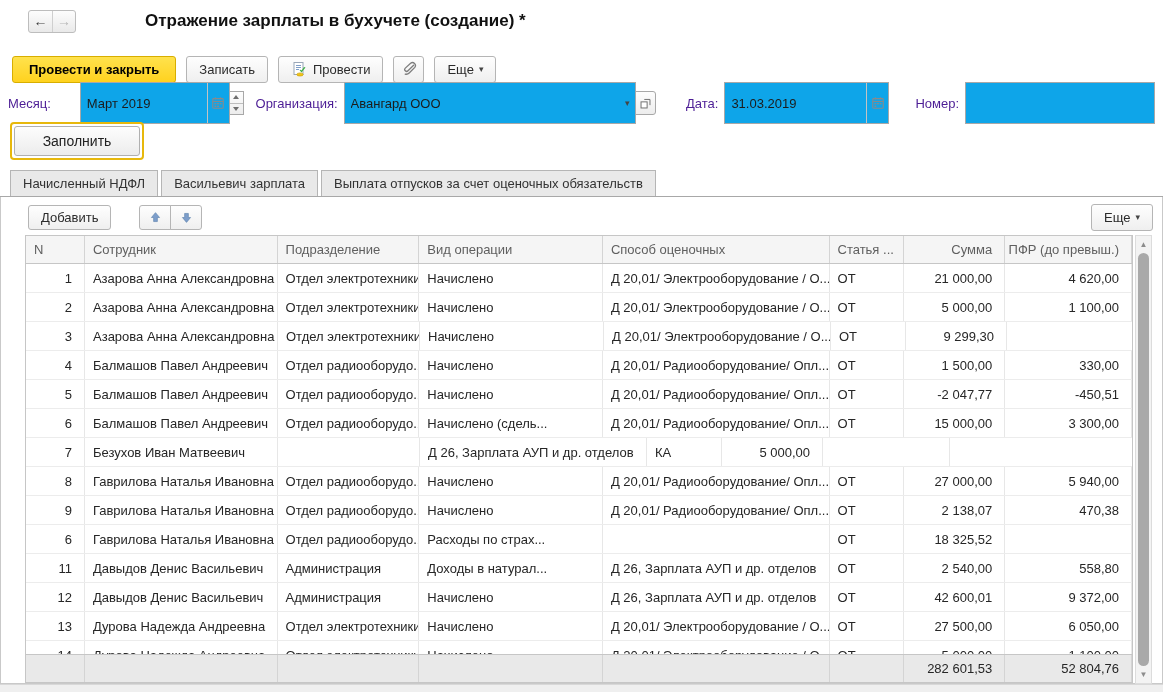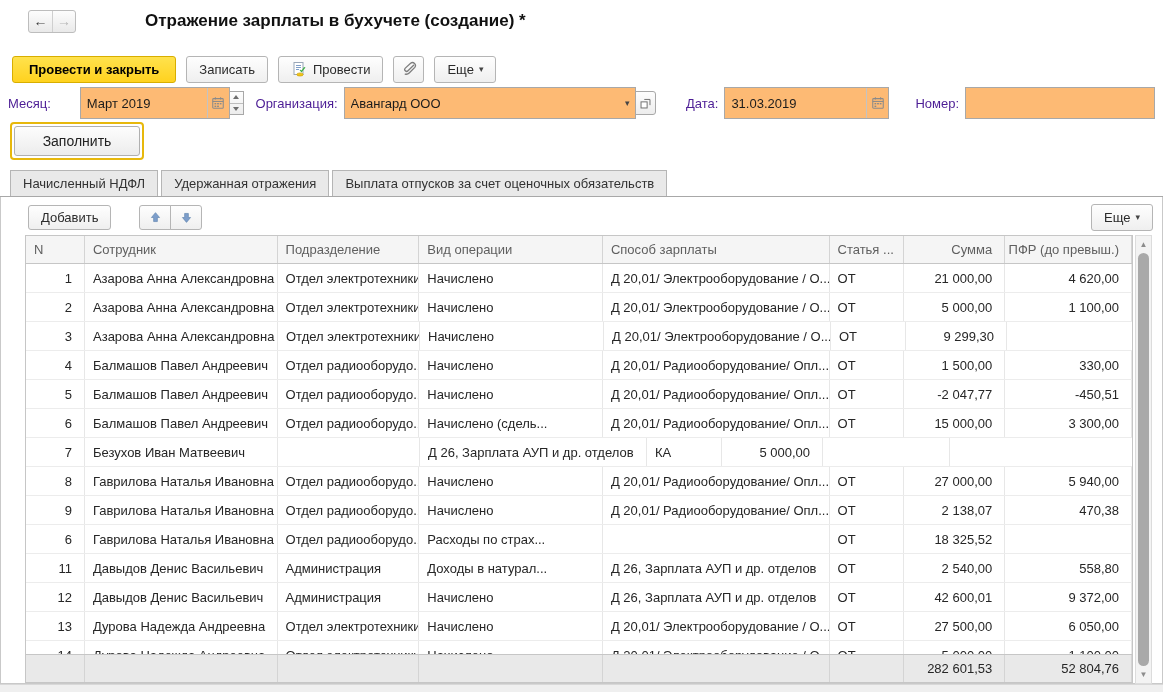--- a/index.html
+++ b/index.html
@@ -22,21 +22,21 @@
   .btn.primary { background:linear-gradient(#ffe24d,#ffd21f); border-color:#d8ae00; font-weight:bold; color:#000; padding:0 16px; }
   .btn .icon16 { width:16px; height:16px; margin-right:6px; }
   .btn.iconbtn { width:31px; justify-content:center; padding:0; margin-left:10px; }
   .more-btn { margin-left:auto; margin-right:6px; }
   .caret { font-size:9px; color:#444; margin-left:5px; }
 
   
   .formrow { position:absolute; left:0; right:0; top:90px; height:26px; display:flex; align-items:center; padding-left:8px; }
   .flabel { color:#4c1d95; }
   .lab-month { width:90px; }
-  .field { display:flex; align-items:stretch; height:32px; background:#fdba74; border:1px solid #a8a8a8; }
+  .field { display:flex; align-items:stretch; height:42px; background:#0ea5e9; border:1px solid #a8a8a8; }
   .field input { border:none; outline:none; padding:0 6px; font:13px "Liberation Sans","DejaVu Sans",sans-serif; flex:1; min-width:0; color:#1c1c1c; background:transparent; }
   .fseg { width:22px; display:flex; align-items:center; justify-content:center; border-left:1px solid #c3c3c3; cursor:default; }
   .fseg.noline { border-left:none; width:20px; }
   .spinner { width:18px; height:24px; margin-left:-1px; border:1px solid #a8a8a8; display:flex; flex-direction:column; background:linear-gradient(#fdfdfd,#ededed); }
   .spin { flex:1; display:flex; align-items:center; justify-content:center; }
   .spin.up { border-bottom:1px solid #bdbdbd; }
   .tri-up { width:0;height:0;border-left:3.5px solid transparent;border-right:3.5px solid transparent;border-bottom:4.5px solid #6e6e6e; }
   .tri-dn { width:0;height:0;border-left:3.5px solid transparent;border-right:3.5px solid transparent;border-top:4.5px solid #6e6e6e; }
   .attachbtn { width:26px; height:24px; margin-left:-1px; border:1px solid #a8a8a8; border-radius:0 3px 3px 0;
     background:linear-gradient(#fdfdfd,#ededed); display:flex; align-items:center; justify-content:center; cursor:default; }
@@ -194,21 +194,21 @@
     <input value="" style="">
   </div>
 </div>
 
 <div class="focus-ring">
   <div class="fillbtn">Заполнить</div>
 </div>
 
 <div class="tabbar">
     <div class="tab">Начисленный НДФЛ</div>
-    <div class="tab">Удержанная отражения</div>
+    <div class="tab">Васильевич зарплата</div>
     <div class="tab">Выплата отпусков за счет оценочных обязательств</div>
   </div>
 
 <div class="panel"></div>
 
 <div class="tbl-toolbar">
   <div class="btn" style="height:25px;">
       <span>Добавить</span>
     </div>
   <div class="movegrp">
@@ -228,21 +228,21 @@
       <span class="caret">▾</span>
   </div>
 </div>
 
 <div class="grid">
   <div class="gr-head" id="gr-head">
       <div class="cell" style="width: 59px;">N</div>
       <div class="cell" style="width: 193px;">Сотрудник</div>
       <div class="cell" style="width: 142px;">Подразделение</div>
       <div class="cell" style="width: 184px;">Вид операции</div>
-      <div class="cell" style="width: 227px;">Способ зарплаты</div>
+      <div class="cell" style="width: 227px;">Способ оценочных</div>
       <div class="cell" style="width: 75px;">Статья ...</div>
       <div class="cell r" style="width: 101px;">Сумма</div>
       <div class="cell r" style="width: 127px;">ПФР (до превыш.)</div>
     </div>
   <div class="viewport" id="gr-body">
       <div class="brow">
         <div class="cell r" style="width: 59px;">1</div>
         <div class="cell" style="width: 193px;">Азарова Анна Александровна</div>
         <div class="cell" style="width: 142px;">Отдел электротехники</div>
         <div class="cell" style="width: 184px;">Начислено</div>

